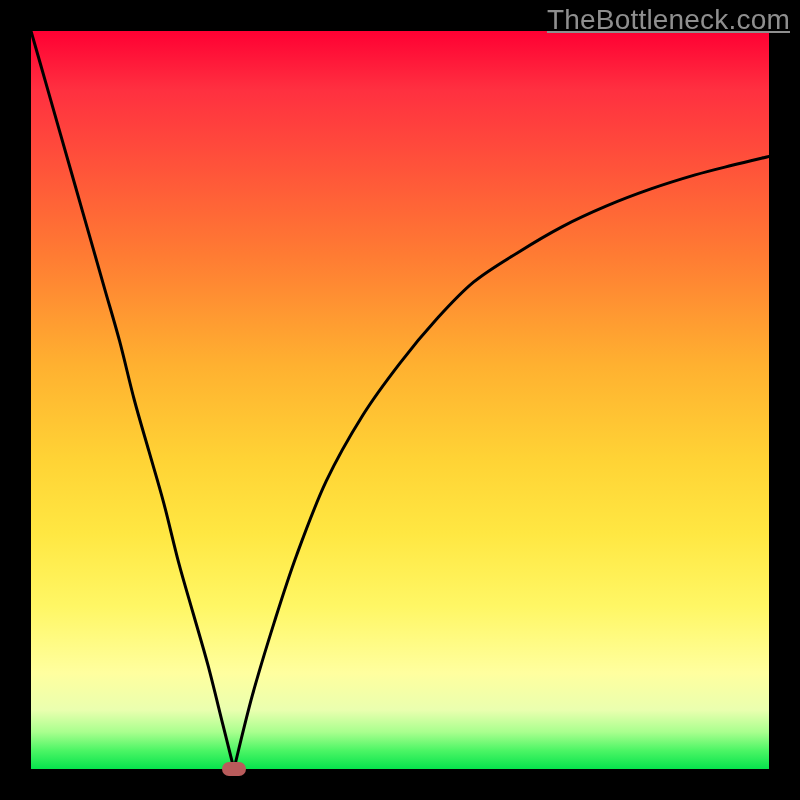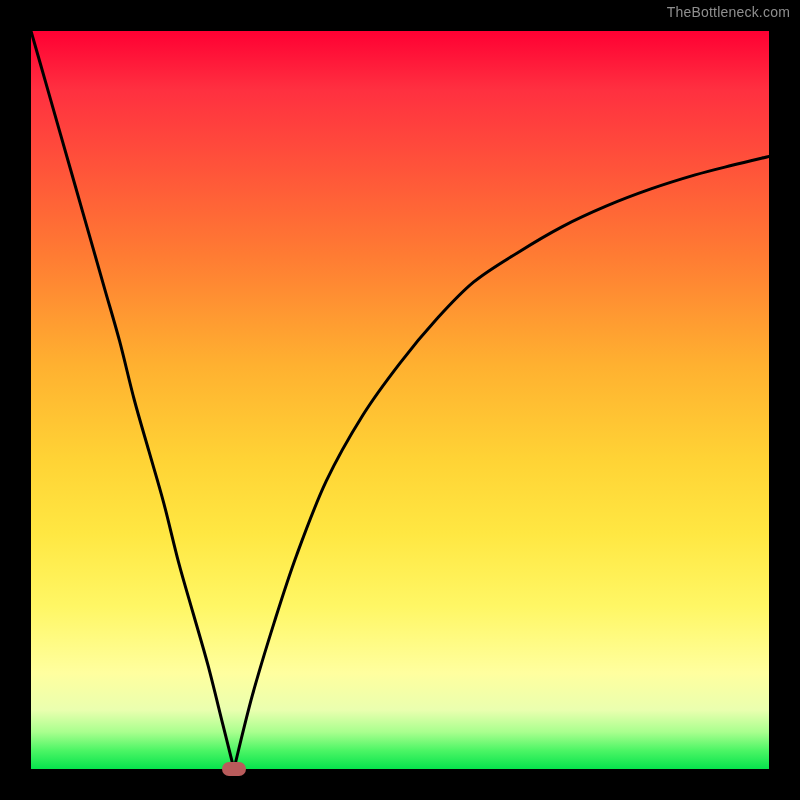--- a/index.html
+++ b/index.html
@@ -40,23 +40,24 @@
       #a9ff8e 95%,
       #4cf565 97.5%,
       #06e34c 100%
     );
   }
   .watermark {
     position: absolute;
     top: 4px;
     right: 10px;
     color: #8f8f8f;
-    font-size: 14px;
+    font-size: 28px;
     font-weight: 500;
     letter-spacing: 0.2px;
+    text-decoration: underline;
   }
   svg.curve {
     position: absolute;
     top: 31px;
     left: 31px;
     width: 738px;
     height: 738px;
     pointer-events: none;
   }
   .minmark {

